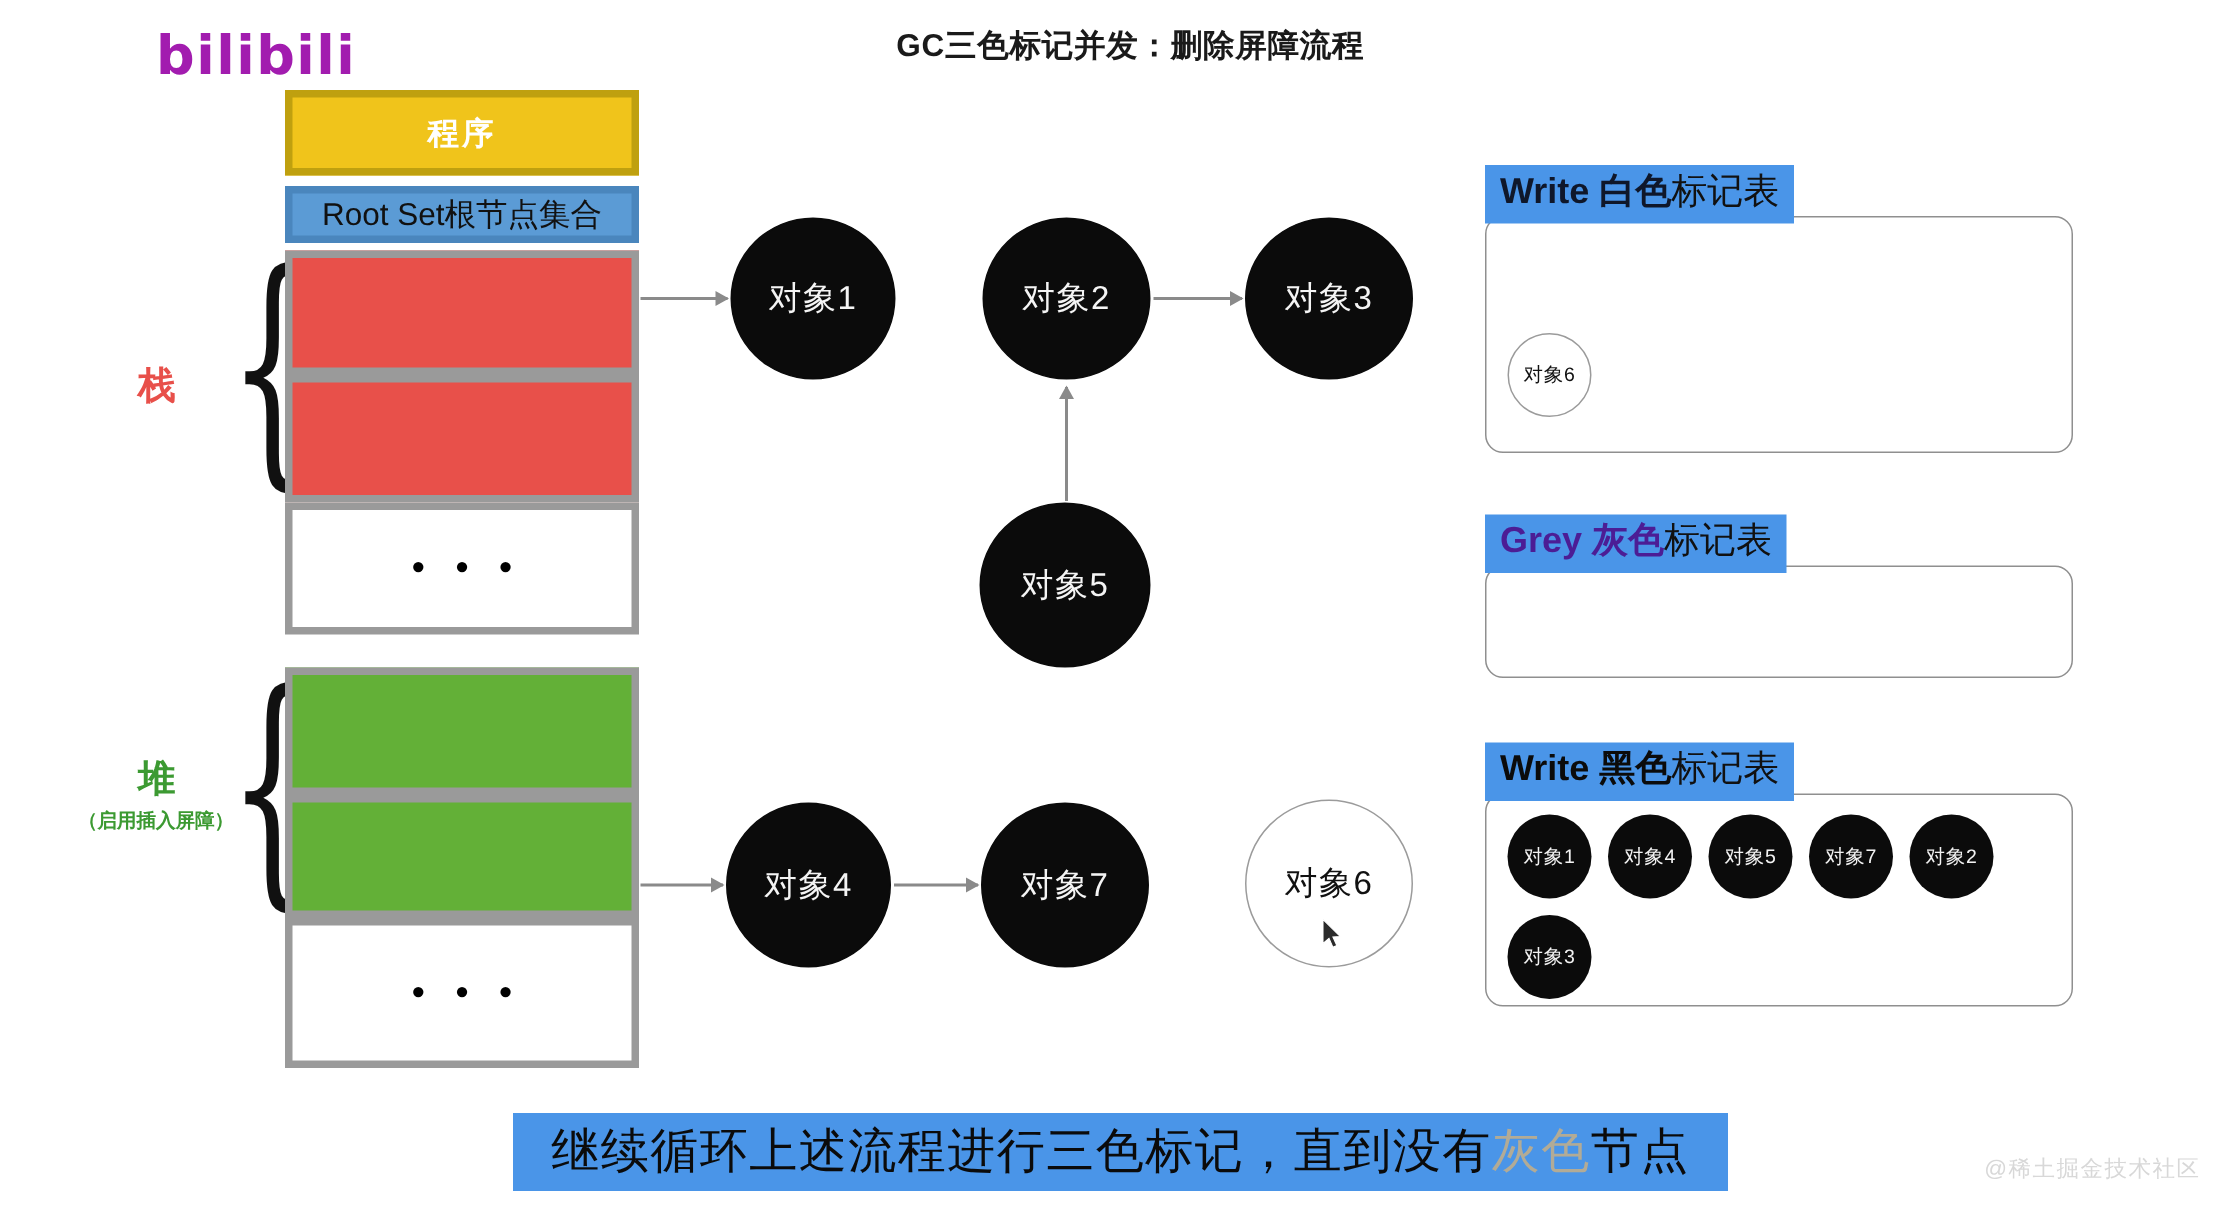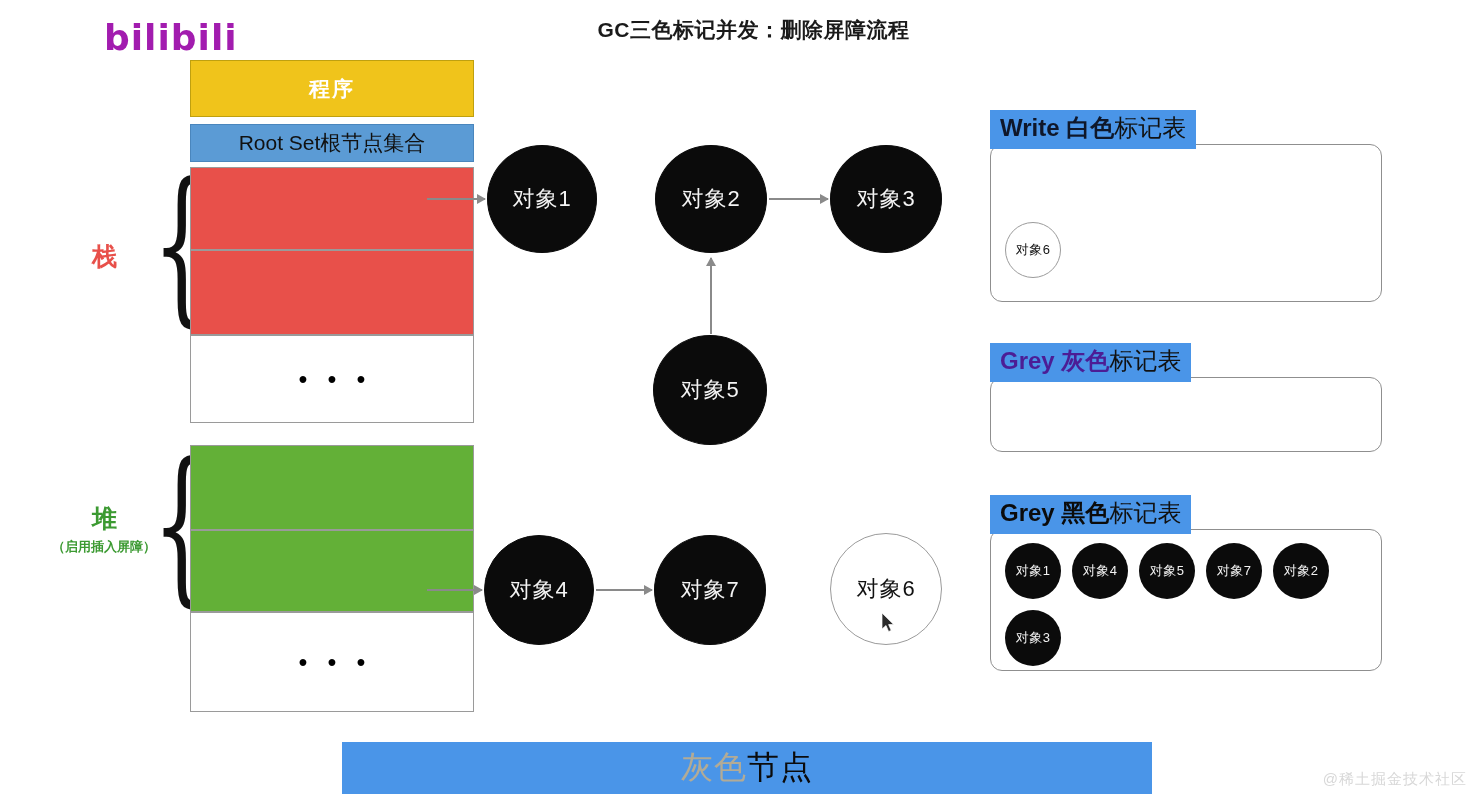--- a/index.html
+++ b/index.html
@@ -47,22 +47,22 @@
 
   
   #memory-column {
     position: absolute;
     left: 190px; top: 60px;
     width: 236px;
   }
   .mem-box {
     position: absolute;
     left: 0;
-    width: 284px;
-    border: 1px solid #4d7c0f;
+    width: 236px;
+    border: 5px solid #4d7c0f;
     display: flex;
     align-items: center;
     justify-content: center;
   }
   #program-box {
     top: 0; height: 57px;
     background: #f0c41b;
     border-color: #bfa00f;
   }
   #program-box span {
@@ -345,21 +345,21 @@
 
 <div class="mark-table" id="table-grey">
   <div class="mark-header">
     <span class="lead-grey">Grey 灰色</span><span class="tail">标记表</span>
   </div>
   <div class="mark-body"></div>
 </div>
 
 <div class="mark-table" id="table-black">
   <div class="mark-header">
-    <span class="lead-black">Grey 黑色</span><span class="tail">标记表</span>
+    <span class="lead-black">Write 黑色</span><span class="tail">标记表</span>
   </div>
   <div class="mark-body"></div>
   <div class="chip-row row1">
     <div class="chip black">
         <span>对象1</span>
       </div>
     <div class="chip black">
         <span>对象4</span>
       </div>
     <div class="chip black">
@@ -373,19 +373,20 @@
       </div>
   </div>
   <div class="chip-row row2">
     <div class="chip black">
         <span>对象3</span>
       </div>
   </div>
 </div>
 
 <div id="bottom-caption">
+  <span class="cap-dark">继续循环上述流程进行三色标记，直到没有</span>
     <span class="cap-grey">灰色</span>
     <span class="cap-dark">节点</span>
 </div>
 
 <svg id="mouse-cursor" viewBox="0 0 14 20">
   <polygon points="0,0 0,16 4,12.5 6.6,18.5 9.2,17.4 6.6,11.6 11.6,11.4" fill="#2b2b2b" stroke="#ffffff" stroke-width="0.7"></polygon>
 </svg>
 
 </body></html>

